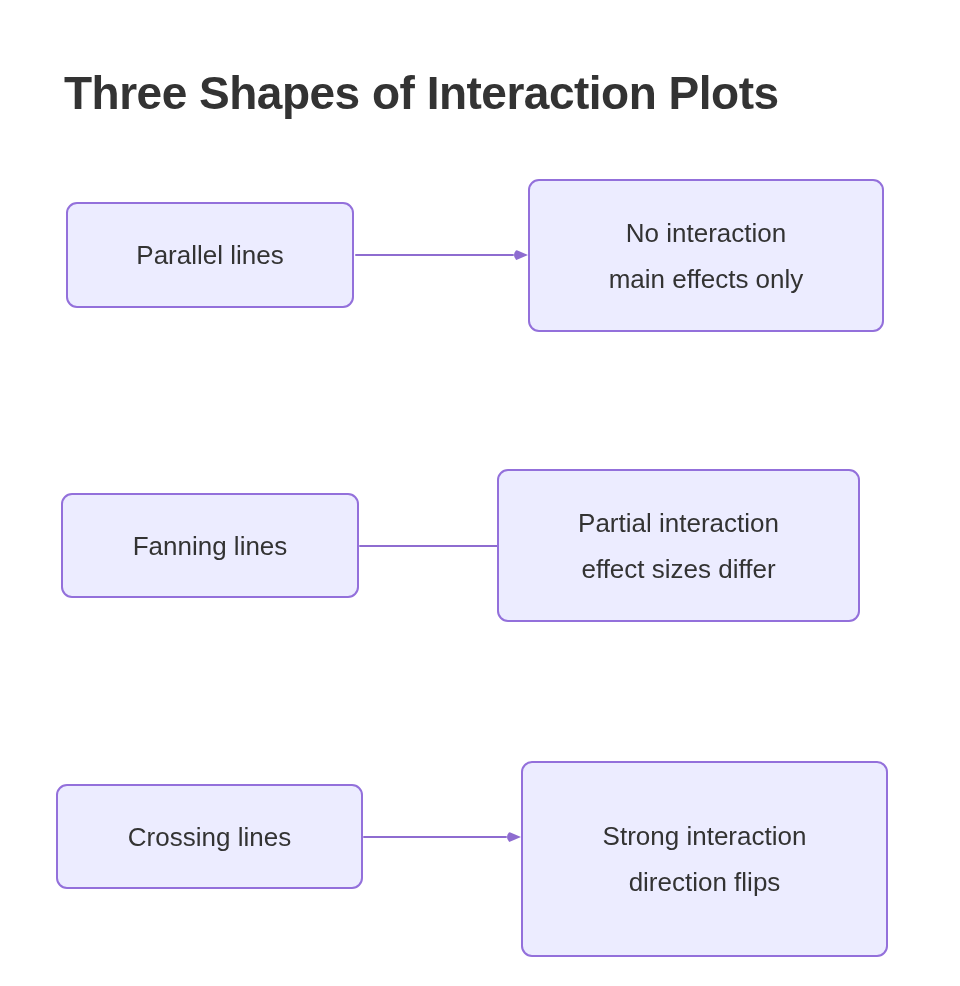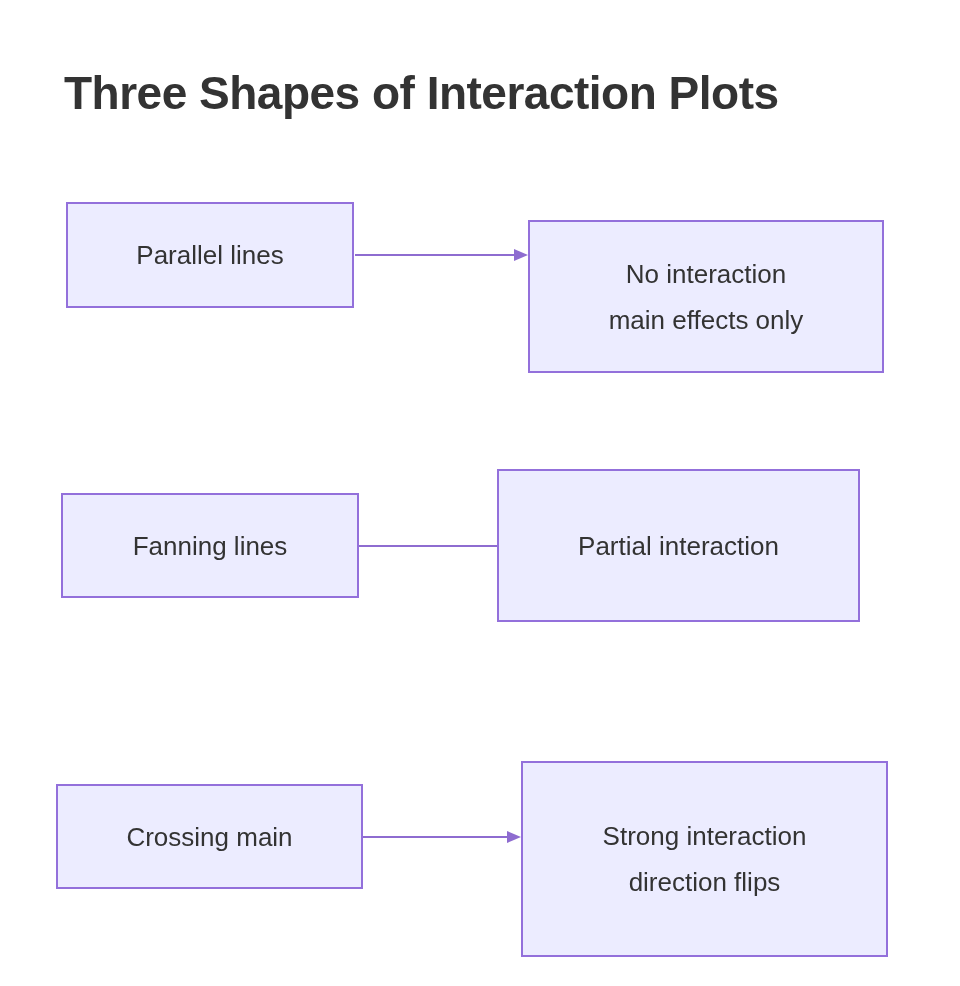--- a/index.html
+++ b/index.html
@@ -1,15 +1,15 @@
 <!DOCTYPE html>
 <html><head>
 <meta charset="utf-8">
 <style>
-  * { margin: 0; padding: 0; box-sizing: border-box; }
+  * { margin: 0; padding: 0; box-sizing: border-box; border-radius: 11px; }
   html, body {
     width: 960px; height: 986px;
     background: #ffffff;
     font-family: "Liberation Sans", sans-serif;
     overflow: hidden;
   }
   .canvas {
     position: relative;
     width: 960px; height: 986px;
     background: #ffffff;
@@ -54,36 +54,37 @@
 
 <div class="canvas">
 
   <div class="diagram-title">Three Shapes of Interaction Plots</div>
 
   <div class="node" style="left:66px; top:202px; width:288px; height:106px;">
     <div class="line">Parallel lines</div>
   </div>
   <div class="edge-line" style="left:355px; top:254px; width:159px;"></div>
   <div class="edge-head" style="left:514px; top:249px;"></div>
-  <div class="node" style="left:528px; top:179px; width:356px; height:153px;margin-top:41px;">
+  <div class="node" style="left:528px; top:179px; width:356px; height:153px;">
     <div class="line">No interaction</div>
     <div class="line">main effects only</div>
   </div>
 
   <div class="node" style="left:61px; top:493px; width:298px; height:105px;">
     <div class="line">Fanning lines</div>
   </div>
   <div class="edge-line" style="left:359px; top:545px; width:150px;"></div>
   <div class="edge-head" style="left:509px; top:540px;"></div>
   <div class="node" style="left:497px; top:469px; width:363px; height:153px;">
     <div class="line">Partial interaction</div>
+    <div class="line">effect sizes differ</div>
   </div>
 
   <div class="node" style="left:56px; top:784px; width:307px; height:105px;">
-    <div class="line">Crossing main</div>
+    <div class="line">Crossing lines</div>
   </div>
   <div class="edge-line" style="left:363px; top:836px; width:144px;"></div>
   <div class="edge-head" style="left:507px; top:831px;"></div>
   <div class="node" style="left:521px; top:761px; width:367px; height:196px;">
     <div class="line">Strong interaction</div>
     <div class="line">direction flips</div>
   </div>
 
 </div>
 

